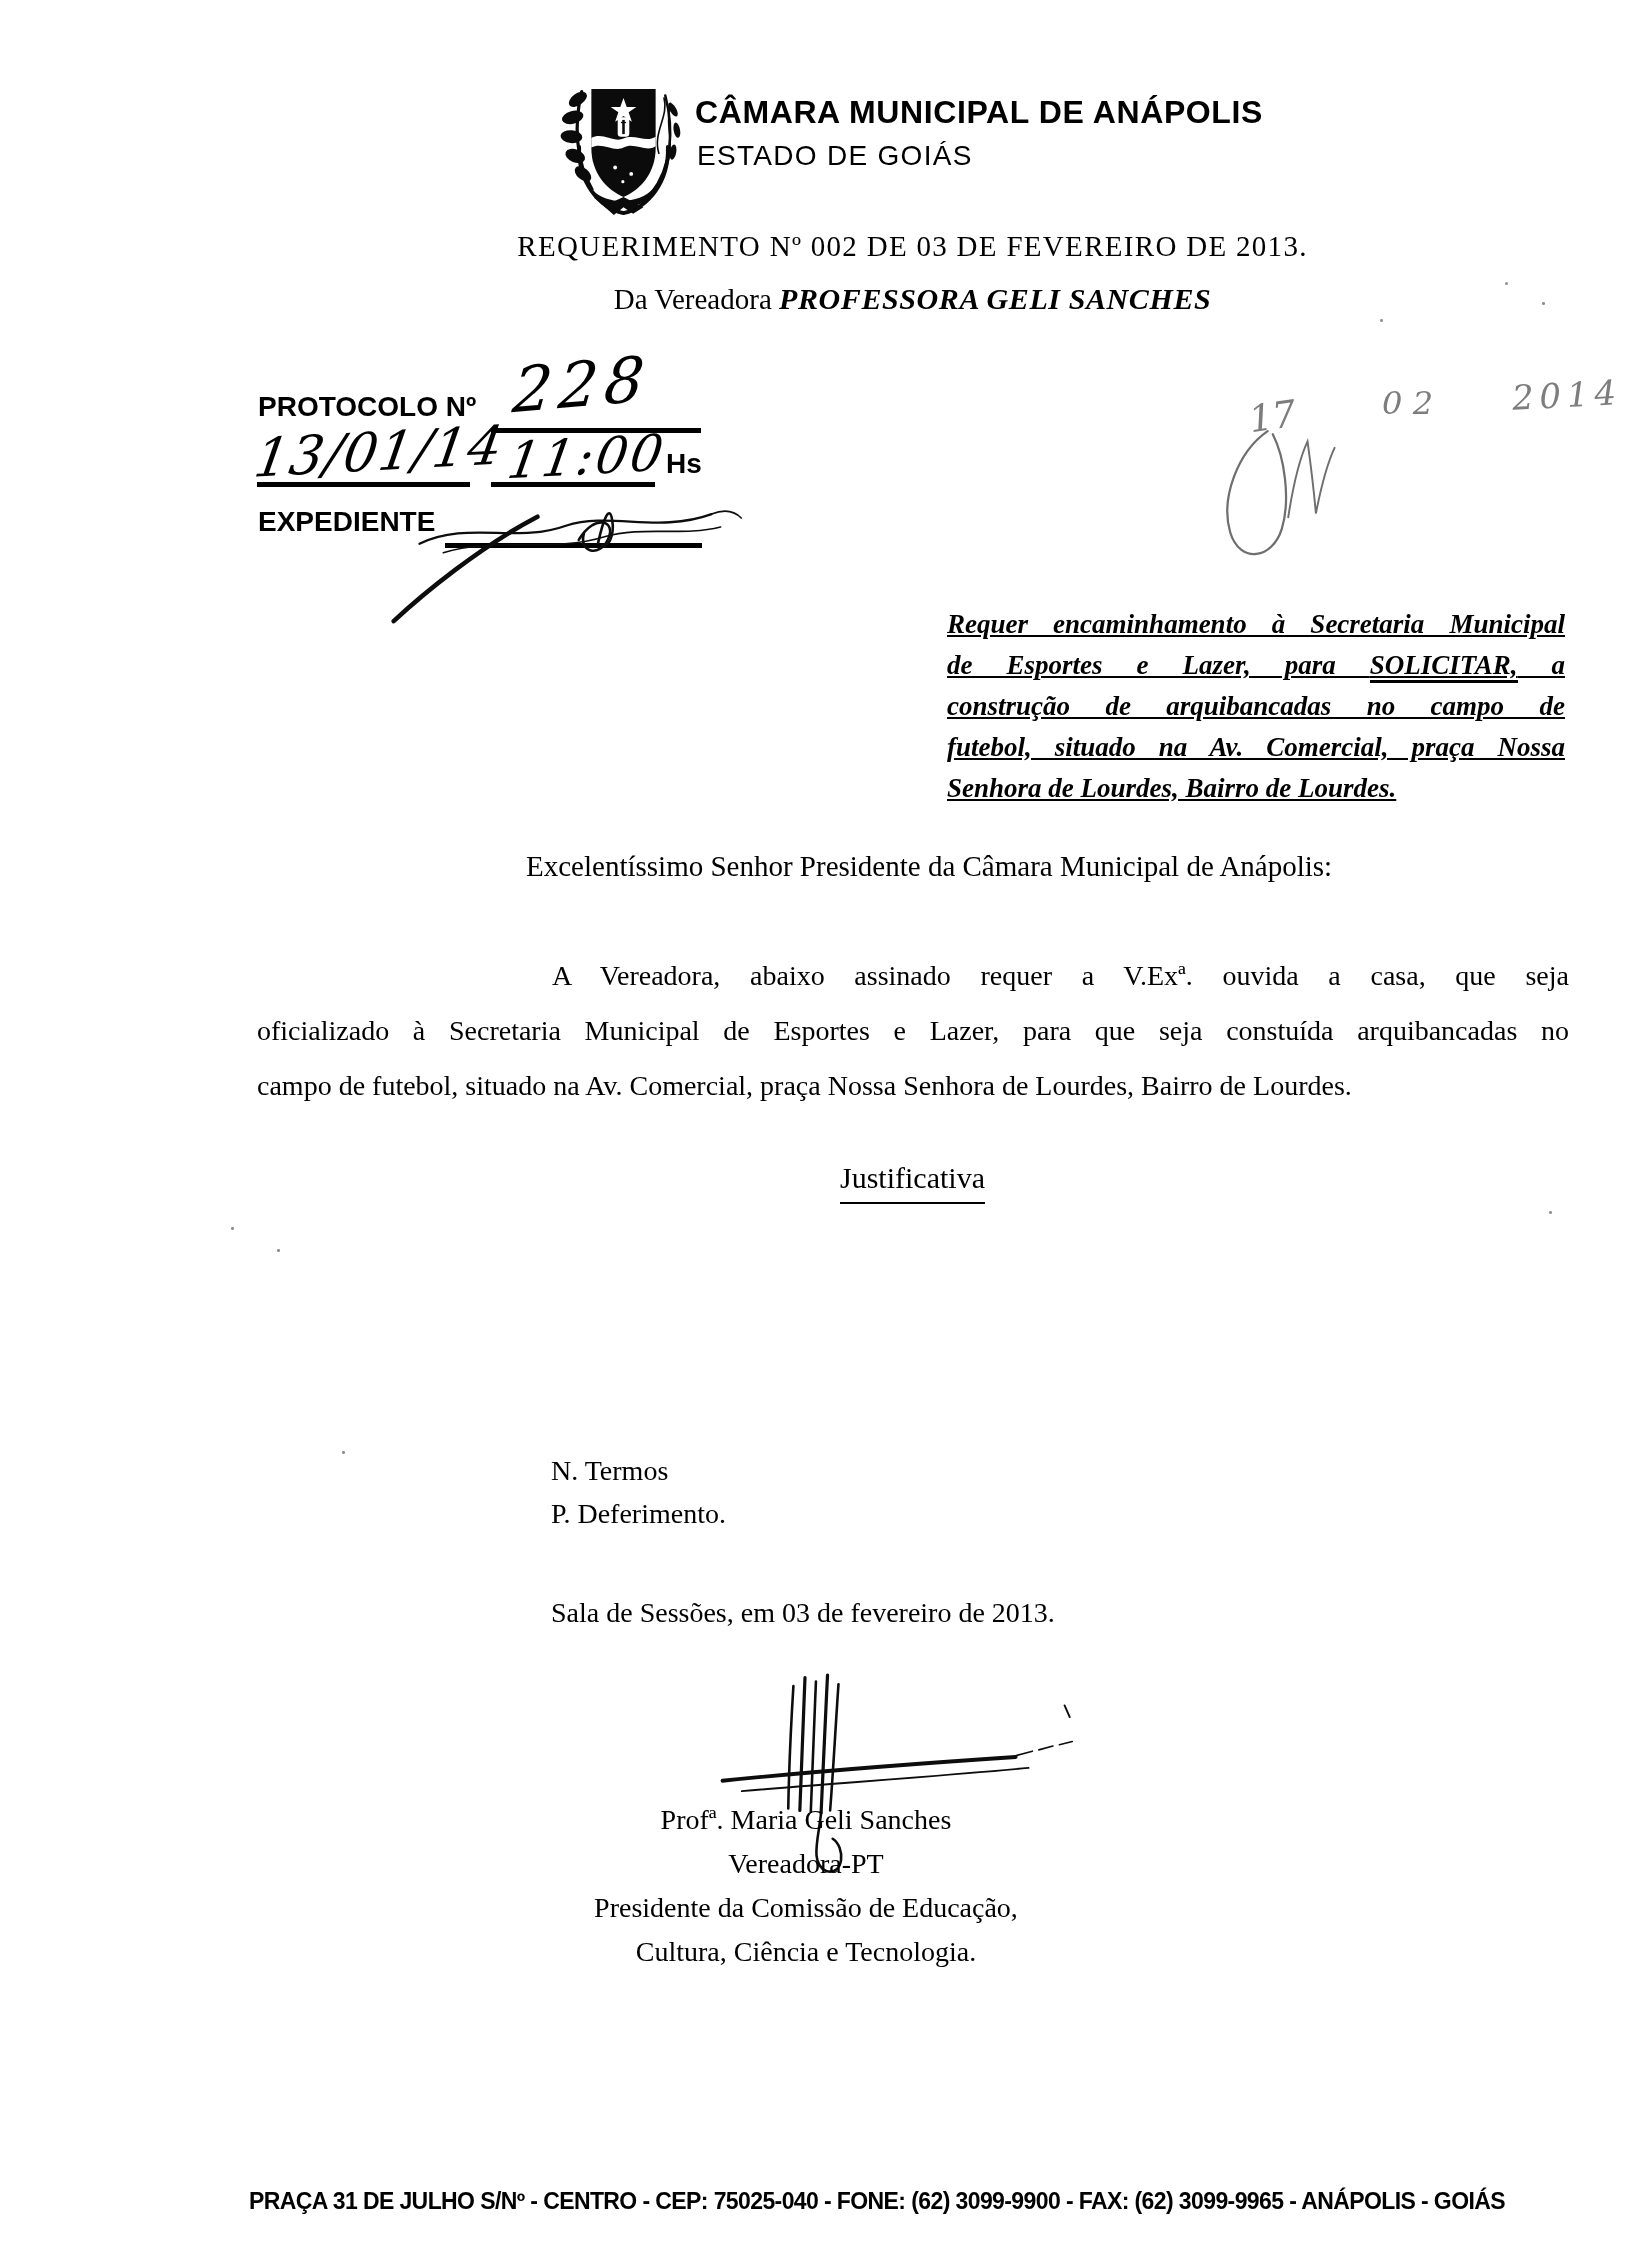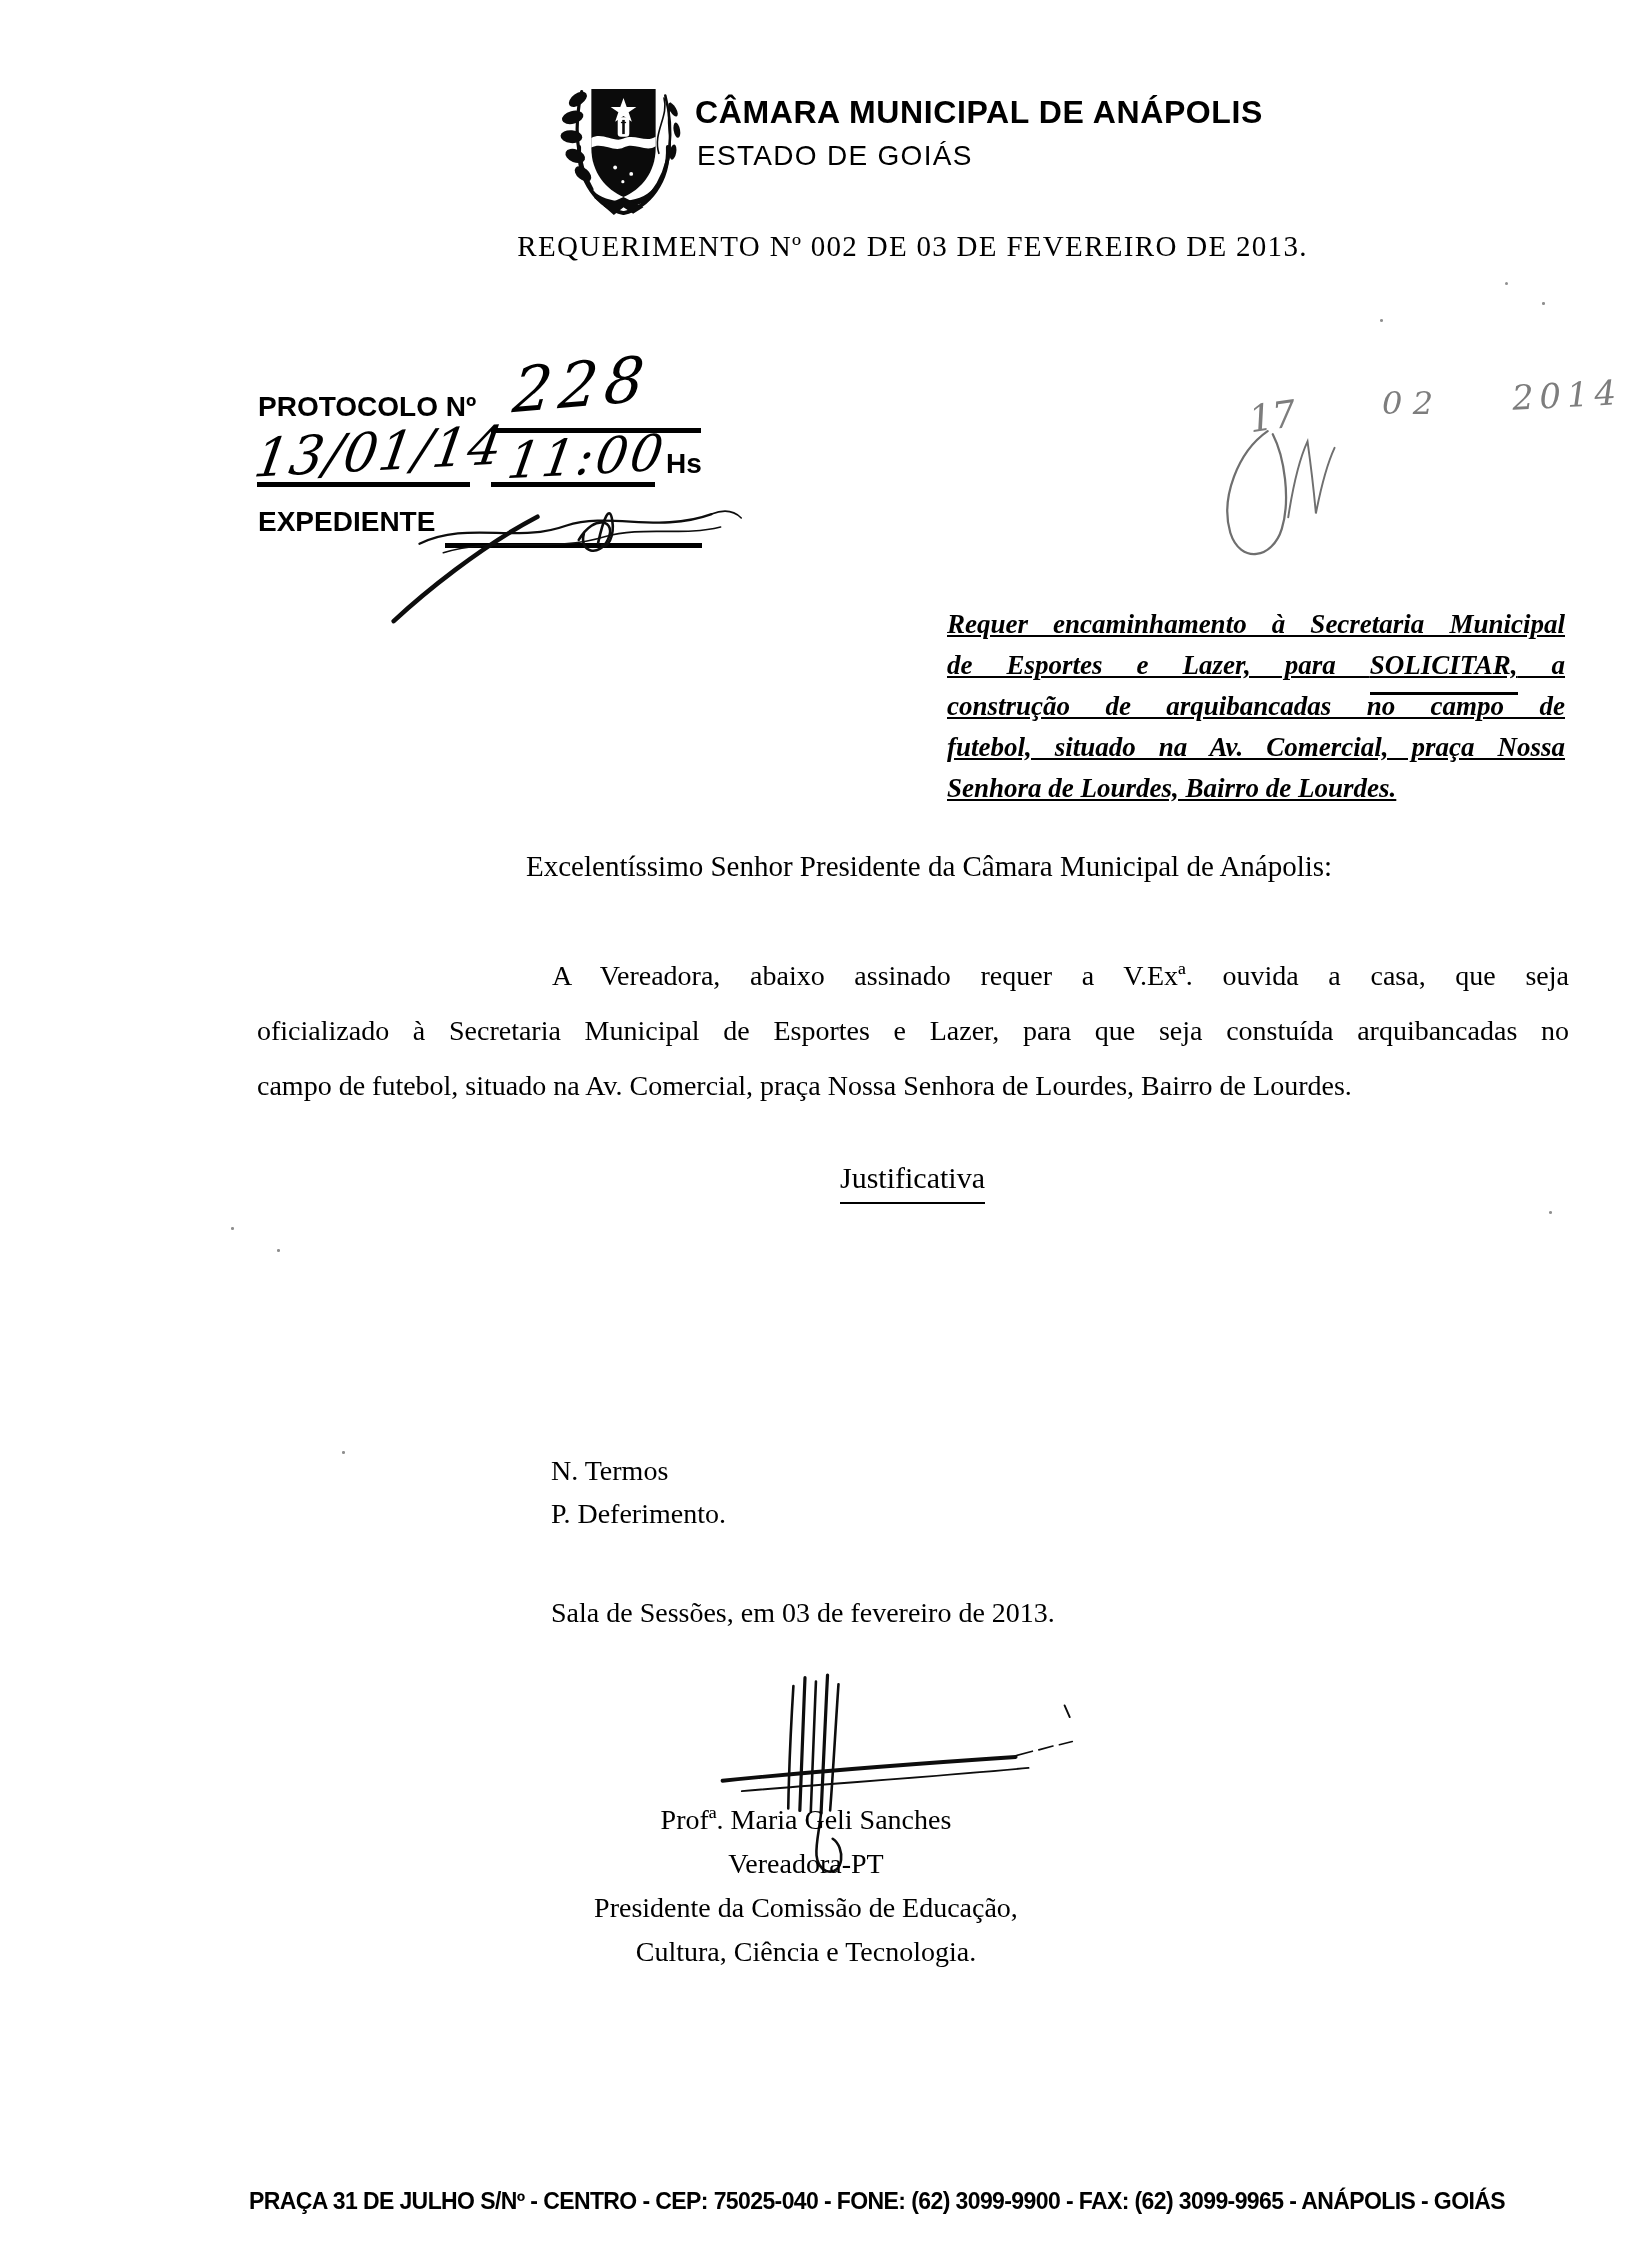--- a/index.html
+++ b/index.html
@@ -47,21 +47,21 @@
   .stamp { color:#7d7d7d; }
   .st-day { left:1249px; top:395px; font-size:37px; transform:rotate(-8deg); }
   .st-month { left:1382px; top:384px; font-size:32px; letter-spacing:10.3px; }
   .st-year { left:1512px; top:375px; font-size:34px; letter-spacing:5.8px; transform:rotate(-3deg); }
 
   
   .request { left:947px; top:604px; width:618px;text-decoration:underline; }
   .rline { font-weight:bold; font-style:italic; font-size:27px; line-height:41px;
     text-align:justify; text-align-last:justify; }
   .rline.last { text-align-last:left; }
-  .u-word { border-bottom:3.2px solid #000; padding-bottom:12px; }
+  .u-word { border-bottom:3.2px solid #000; padding-bottom:0; }
 
   .salutation { left:526px; top:850px; font-size:29px; }
 
   .par { left:257px; width:1312px; }
   .pline { font-size:28px; line-height:55px; text-align:justify; text-align-last:justify; }
   .pline.first { padding-left:295px; }
   .pline.last { text-align-last:left; }
   .body-par { top:948px; }
 
   .just-head { top:1161px; font-size:30px; }
@@ -121,20 +121,21 @@
       <g stroke="#0b0b0b" fill="none">
         <path d="M105,76 L105,98" stroke-width="4"></path>
         <path d="M101,80 L109,80" stroke-width="2"></path>
       </g>
     </svg>
   </div>
   <div class="abs org-name">CÂMARA MUNICIPAL DE ANÁPOLIS</div>
   <div class="abs org-sub">ESTADO DE GOIÁS</div>
 
   <div class="abs colcenter req-title">REQUERIMENTO Nº 002 DE 03 DE FEVEREIRO DE 2013.</div>
+  <div class="abs colcenter author-line"><span>Da Vereadora </span><span class="strong">PROFESSORA GELI SANCHES</span></div>
 
   <div class="abs proto-label">PROTOCOLO Nº</div>
   <div class="abs uline ul-proto"></div>
   <div class="abs hand hw-number">228</div>
 
   <div class="abs uline ul-date"></div>
   <div class="abs uline ul-time"></div>
   <div class="abs hand hw-date">13/01/14</div>
   <div class="abs hand hw-time">11:00</div>
   <div class="abs hs-label">Hs</div>

